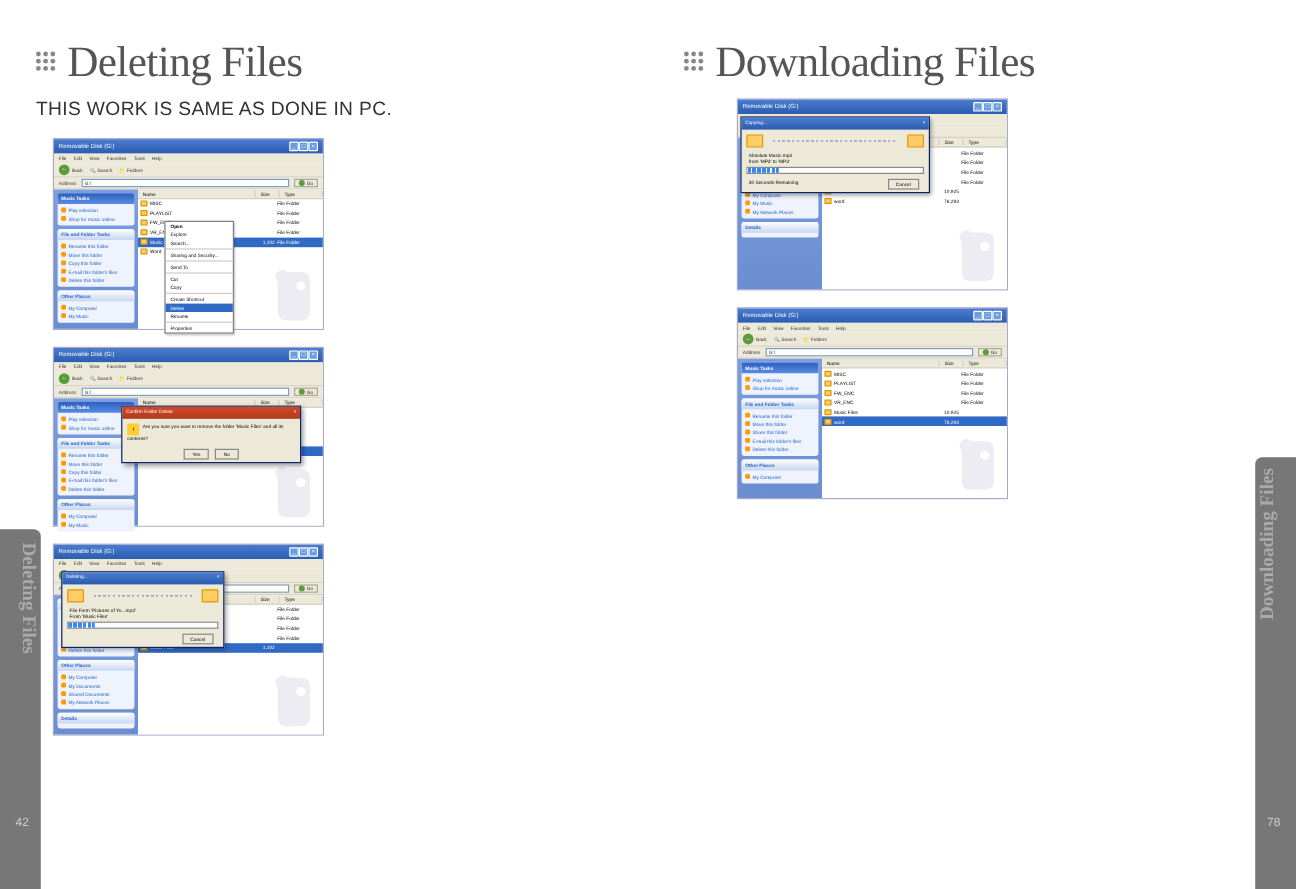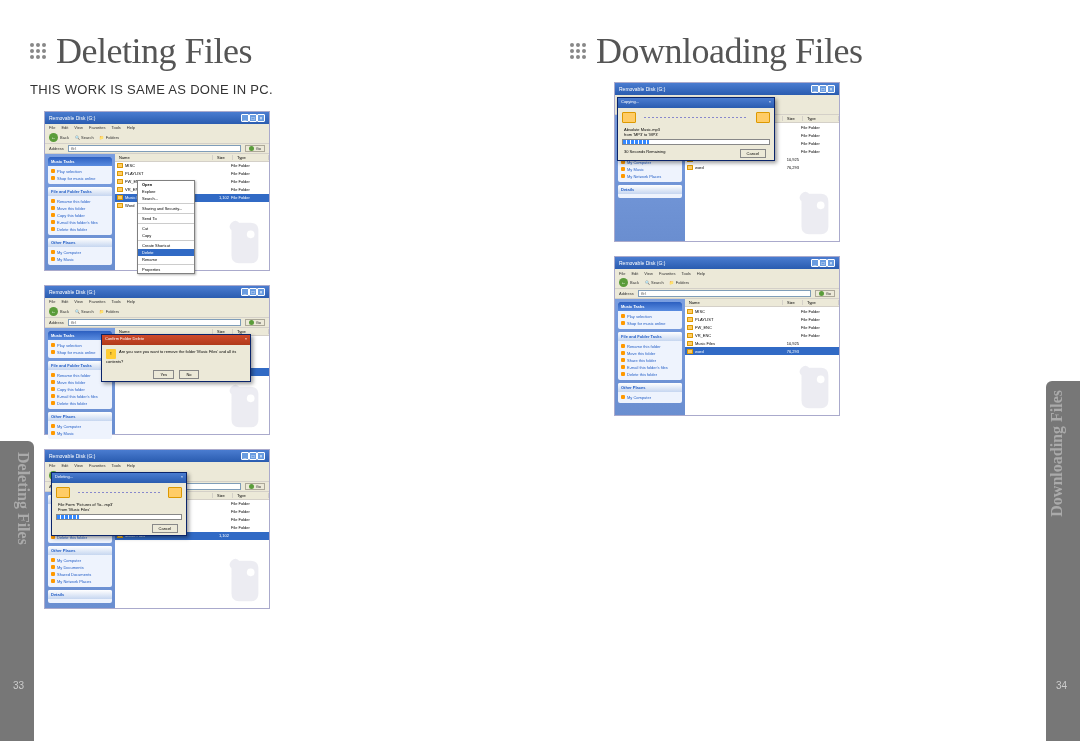--- a/index.html
+++ b/index.html
@@ -38,21 +38,21 @@
     width: 4px; height: 4px; background: #888; border-radius: 50%;
   }
   .heading-text {
     font-family: Georgia, 'Times New Roman', serif;
     font-size: 36px;
     font-weight: 300;
     color: #555;
     letter-spacing: -0.5px;
   }
   .subheading {
-    font-size: 13px;
+    font-size: 16px;
     color: #333;
     letter-spacing: 0.3px;
     margin-bottom: 12px;
     line-height: 1.3;
     text-transform: uppercase;
   }
   
   .side-tab-left {
     position: absolute;
     left: 0;
@@ -956,17 +956,17 @@
               </svg></div>
         </div>
       </div>
     </div>
 
   </div>
 </div>
 
 <div class="side-tab-left"></div>
 <div class="side-tab-text left-t">Deleting Files</div>
-<div class="page-num left-n">33</div>
+<div class="page-num left-n">42</div>
 
 <div class="side-tab-right"></div>
 <div class="side-tab-text right-t">Downloading Files</div>
-<div class="page-num right-n">34</div>
+<div class="page-num right-n">78</div>
 
 </body></html>

